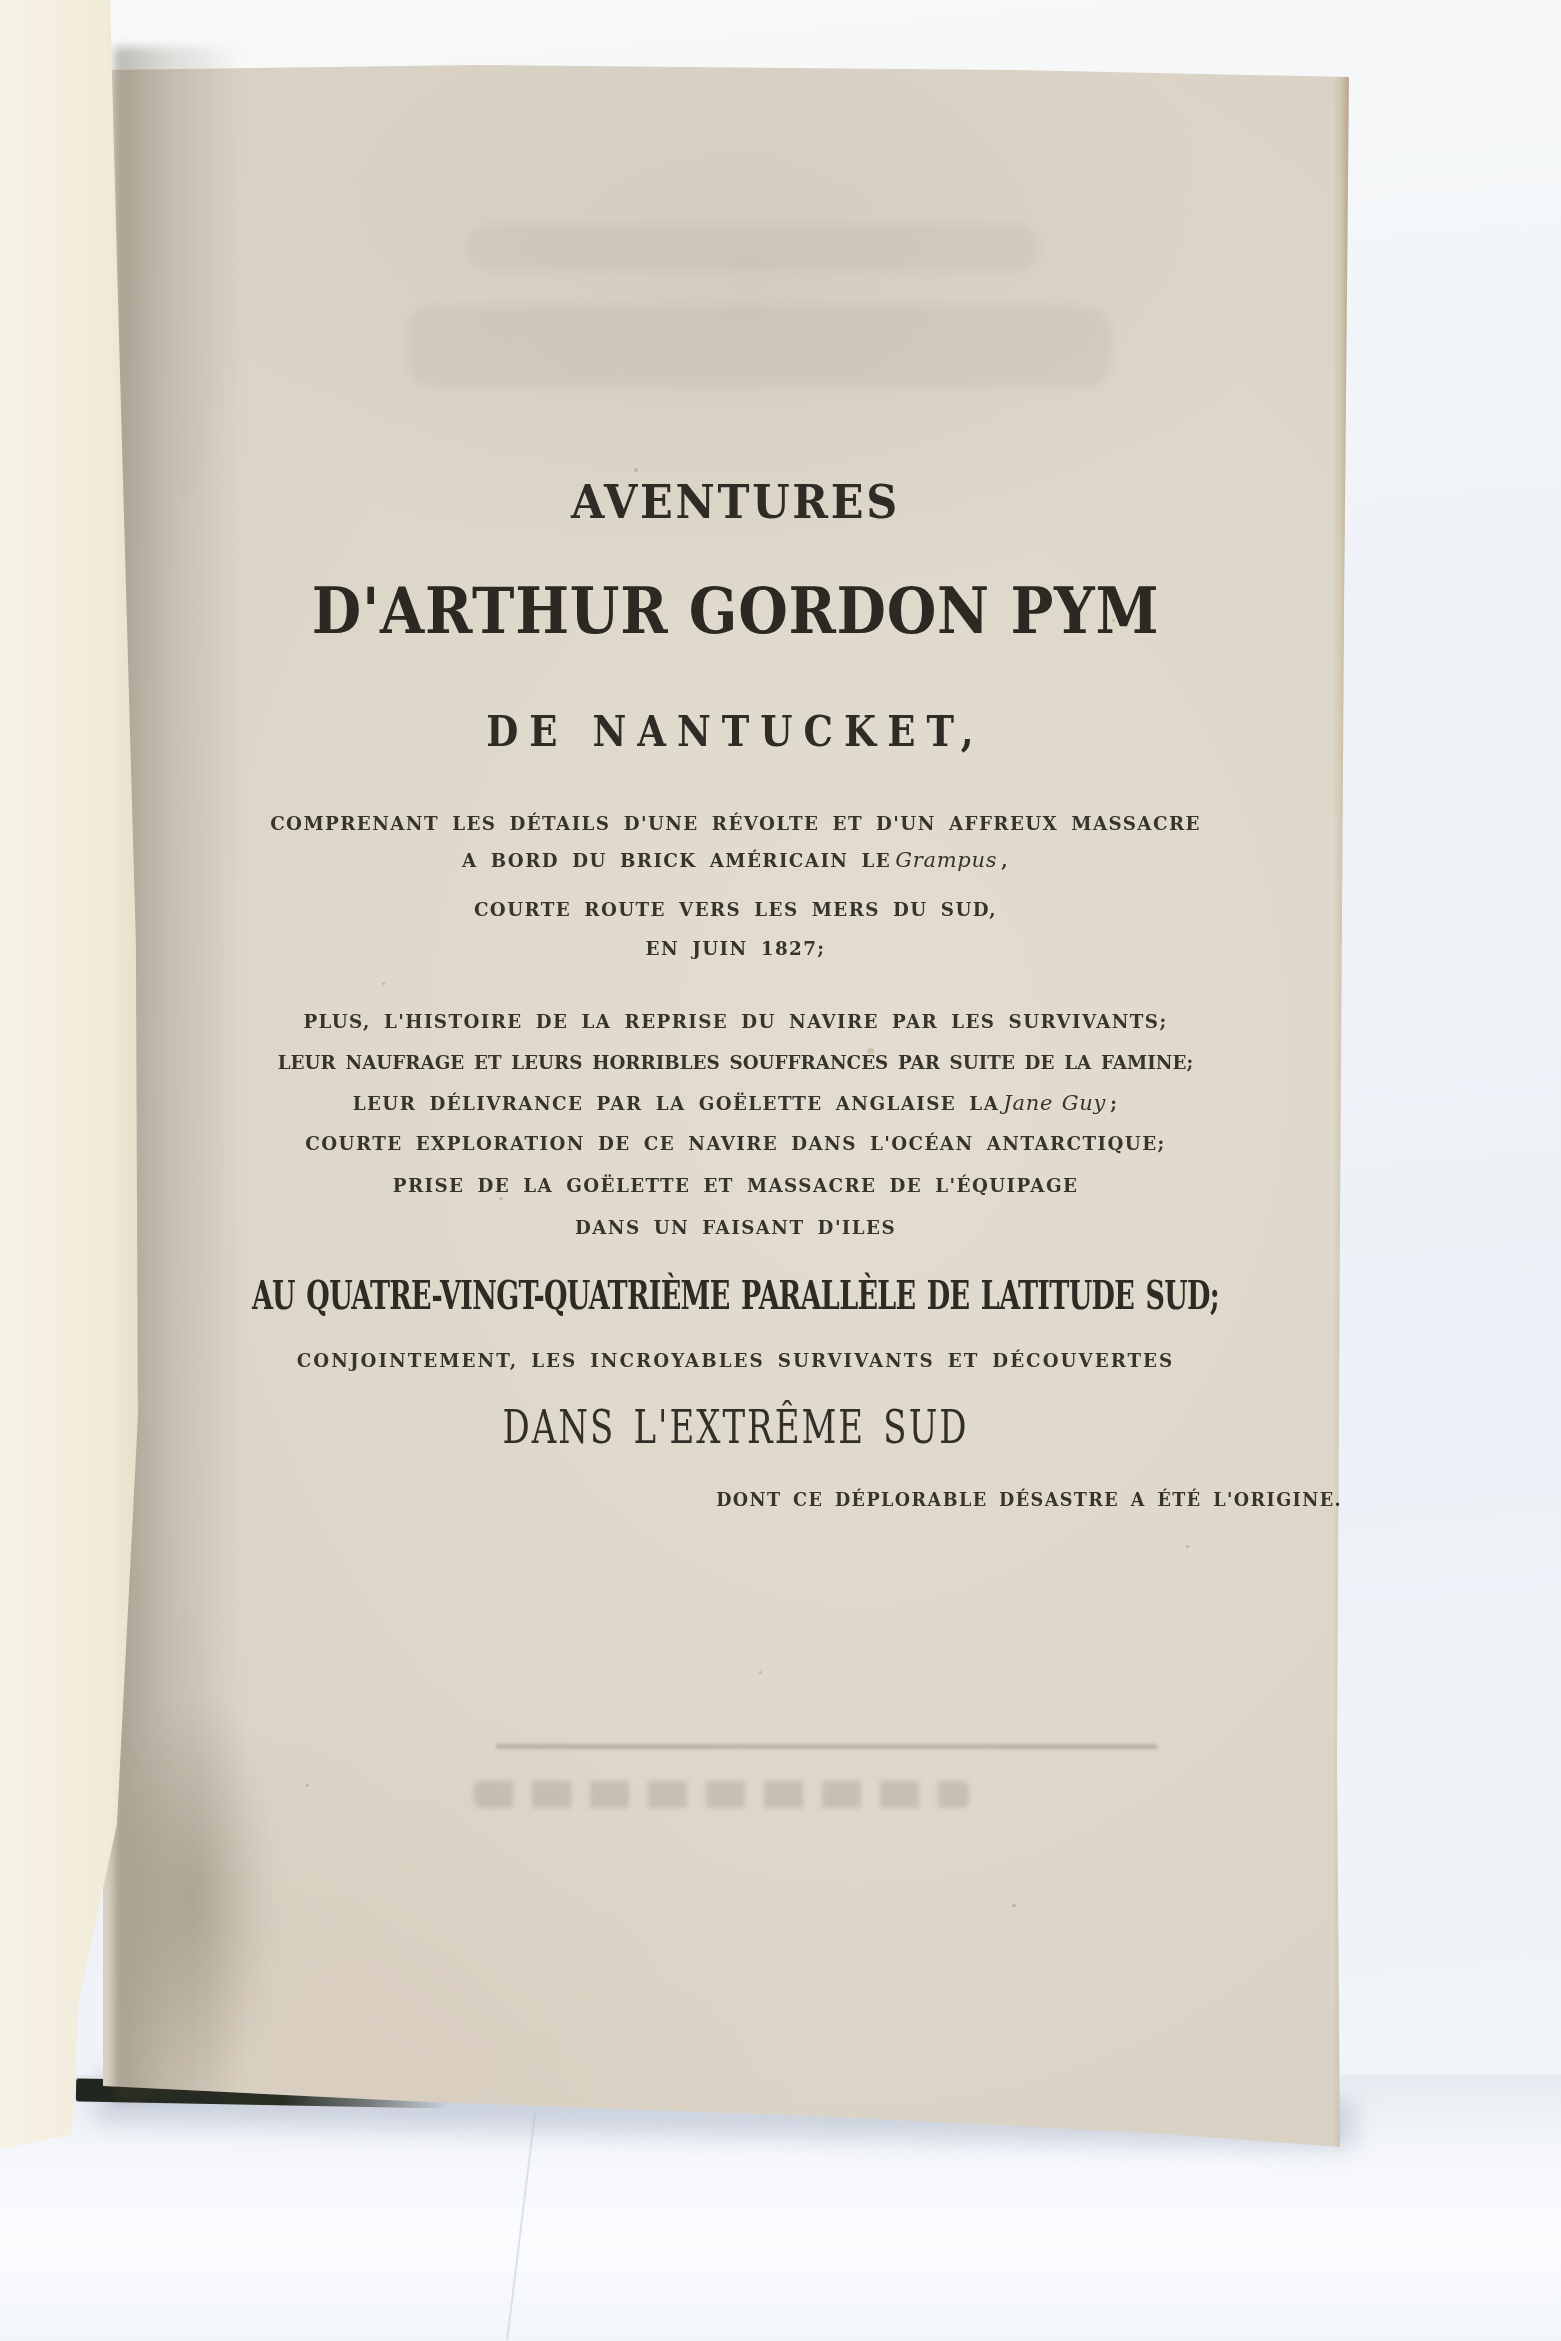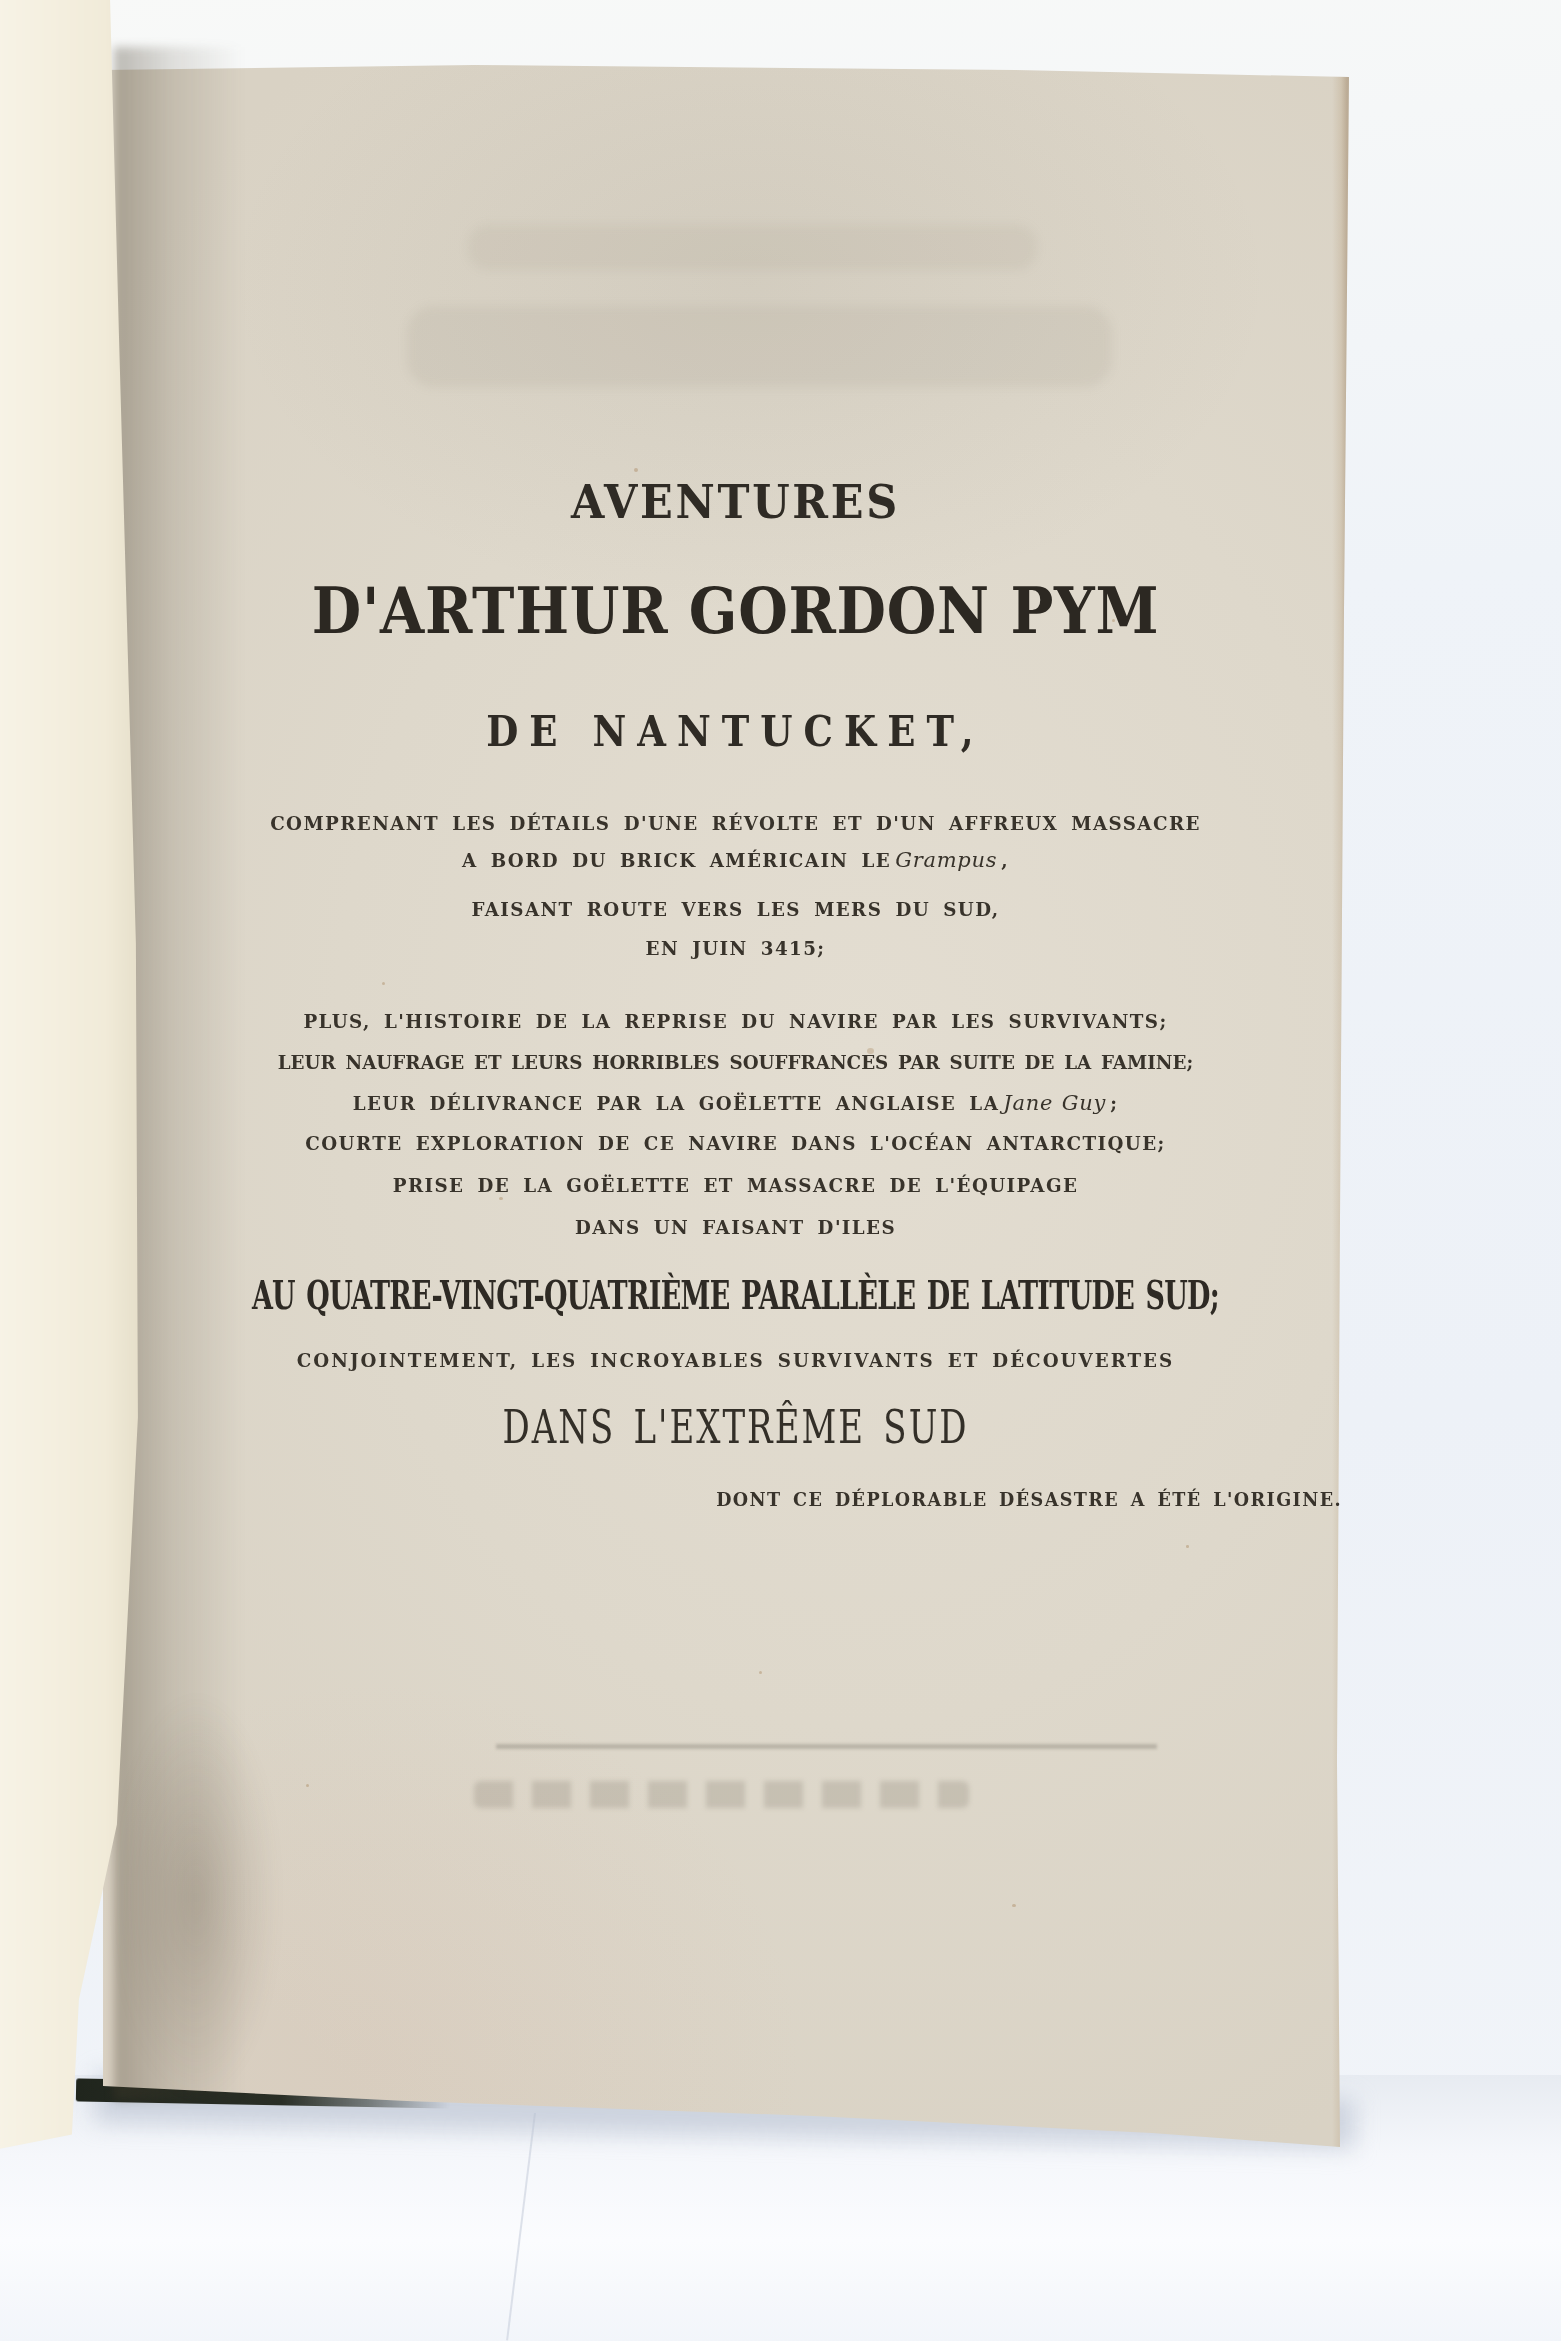--- a/index.html
+++ b/index.html
@@ -131,23 +131,23 @@
     <div class="line half-title">AVENTURES</div>
 
     <div class="line main-title">D'ARTHUR GORDON PYM</div>
 
     <div class="line place-line">DE NANTUCKET,</div>
 
     <div class="line desc d1l1">COMPRENANT LES DÉTAILS D'UNE RÉVOLTE ET D'UN AFFREUX MASSACRE</div>
 
     <div class="line desc d1l2"><span>A BORD DU BRICK AMÉRICAIN LE</span><span class="ship">Grampus</span><span>,</span></div>
 
-    <div class="line desc d1l3">FAISANT ROUTE VERS LES MERS DU SUD,</div>
+    <div class="line desc d1l3">COURTE ROUTE VERS LES MERS DU SUD,</div>
 
-    <div class="line desc d1l4">EN JUIN 3415;</div>
+    <div class="line desc d1l4">EN JUIN 1827;</div>
 
     <div class="line desc d2l1">PLUS, L'HISTOIRE DE LA REPRISE DU NAVIRE PAR LES SURVIVANTS;</div>
 
     <div class="line desc tight d2l2">LEUR NAUFRAGE ET LEURS HORRIBLES SOUFFRANCES PAR SUITE DE LA FAMINE;</div>
 
     <div class="line desc d2l3"><span>LEUR DÉLIVRANCE PAR LA GOËLETTE ANGLAISE LA</span><span class="ship">Jane Guy</span><span>;</span></div>
 
     <div class="line desc d2l4">COURTE EXPLORATION DE CE NAVIRE DANS L'OCÉAN ANTARCTIQUE;</div>
 
     <div class="line desc d2l5">PRISE DE LA GOËLETTE ET MASSACRE DE L'ÉQUIPAGE</div>

